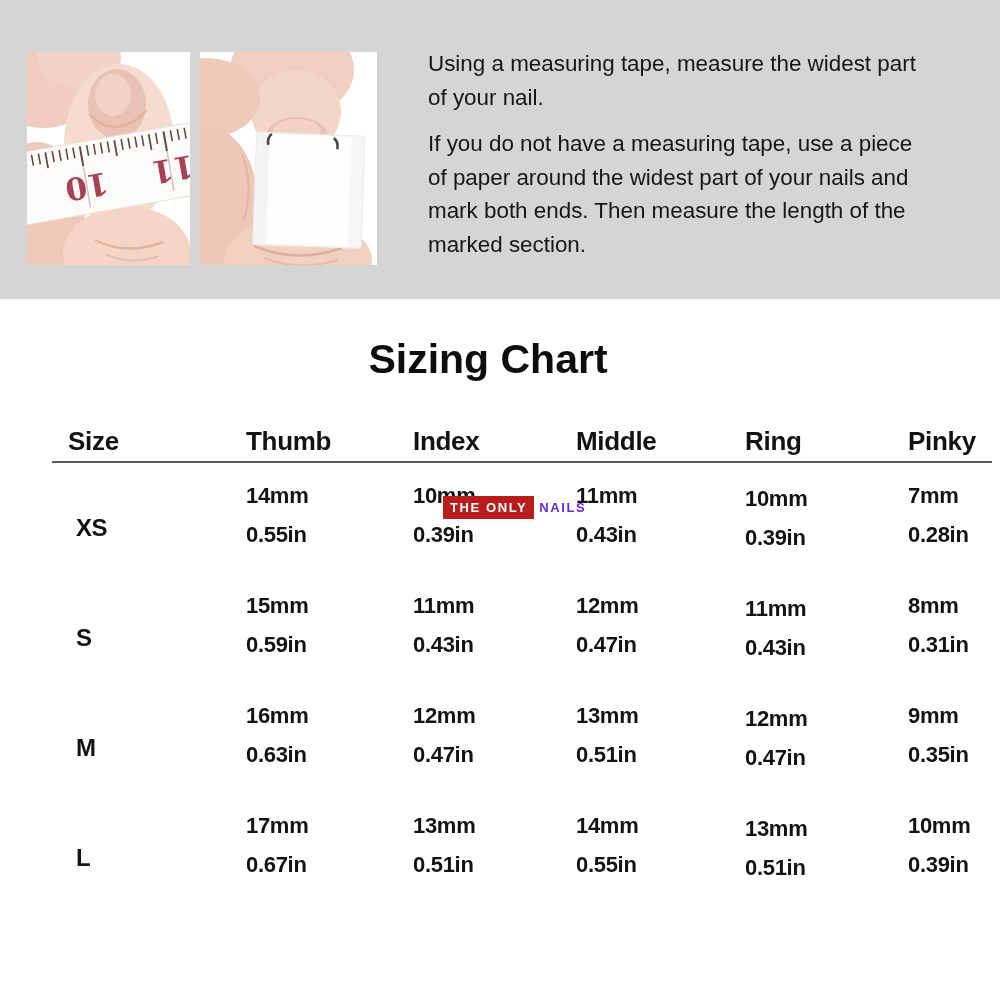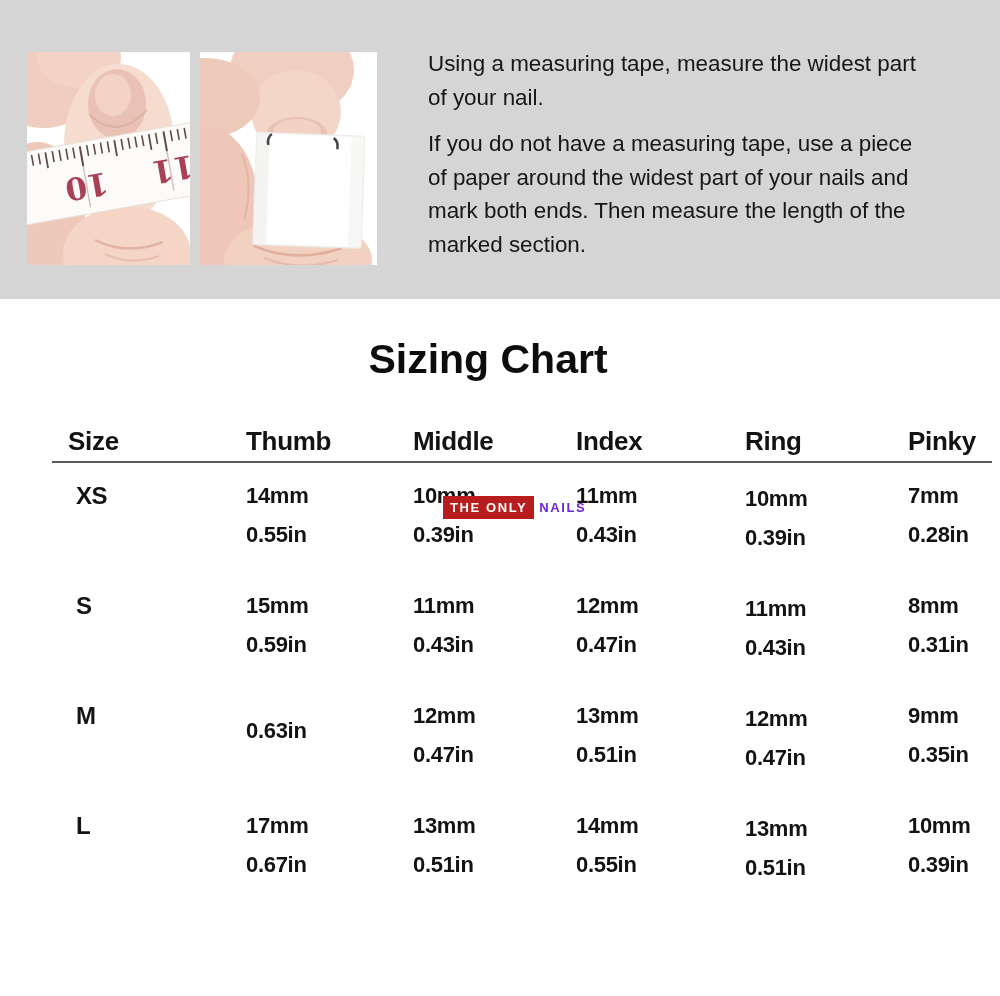--- a/index.html
+++ b/index.html
@@ -18,21 +18,21 @@
   .chart-title{position:absolute;left:0;top:336px;width:976px;text-align:center;
     font-size:41px;font-weight:bold;color:#0d0d0d;line-height:46px;}
 
   .grid{position:absolute;left:68px;width:941px;display:grid;
     grid-template-columns:178px 167px 163px 169px 163px 101px;}
   .thead{top:427px;font-size:26px;font-weight:bold;line-height:29px;letter-spacing:-0.3px;}
   .rule{position:absolute;left:52px;top:461px;width:940px;height:2px;background:#5c5c5c;}
 
   .trow{font-weight:bold;}
   .row-xs{top:484px;} .row-s{top:594px;} .row-m{top:704px;} .row-l{top:814px;}
-  .size-label{font-size:24px;line-height:24px;padding-left:8px;letter-spacing:-0.5px;}
+  .size-label{font-size:24px;line-height:24px;padding-left:8px;letter-spacing:-0.5px;margin-top:32px;}
   .mm{font-size:22px;line-height:24px;letter-spacing:-0.3px;}
   .in{font-size:22px;line-height:24px;margin-top:15px;letter-spacing:-0.3px;}
   .col-ring{transform:translateY(3px);}
 
   .watermark{position:absolute;left:443px;top:496px;display:flex;align-items:center;z-index:5;
     font-weight:bold;letter-spacing:1.6px;}
   .wm-box{background:#b91c1c;color:#ffffff;font-size:13px;padding:4px 7px;}
   .wm-suffix{color:#6d28d9;font-size:13px;margin-left:5px;}
 </style>
 </head>
@@ -103,22 +103,22 @@
     <p>Using a measuring tape, measure the widest part of your nail.</p>
     <p>If you do not have a measuring tape, use a piece of paper around the widest part of your nails and mark both ends. Then measure the length of the marked section.</p>
   </div>
 </div>
 
 <div class="chart-title">Sizing Chart</div>
 
 <div class="grid thead">
   <div>Size</div>
   <div>Thumb</div>
+  <div>Index</div>
   <div>Middle</div>
-  <div>Index</div>
   <div>Ring</div>
   <div>Pinky</div>
 </div>
 <div class="rule"></div>
 
 <div class="grid trow row-xs">
   <div class="size-label">XS</div>
   <div>
       <div class="mm">14mm</div>
       <div class="in">0.55in</div>
@@ -161,20 +161,21 @@
     </div>
   <div>
       <div class="mm">8mm</div>
       <div class="in">0.31in</div>
     </div>
 </div>
 
 <div class="grid trow row-m">
   <div class="size-label">M</div>
   <div>
+      <div class="mm">16mm</div>
       <div class="in">0.63in</div>
     </div>
   <div>
       <div class="mm">12mm</div>
       <div class="in">0.47in</div>
     </div>
   <div>
       <div class="mm">13mm</div>
       <div class="in">0.51in</div>
     </div>

